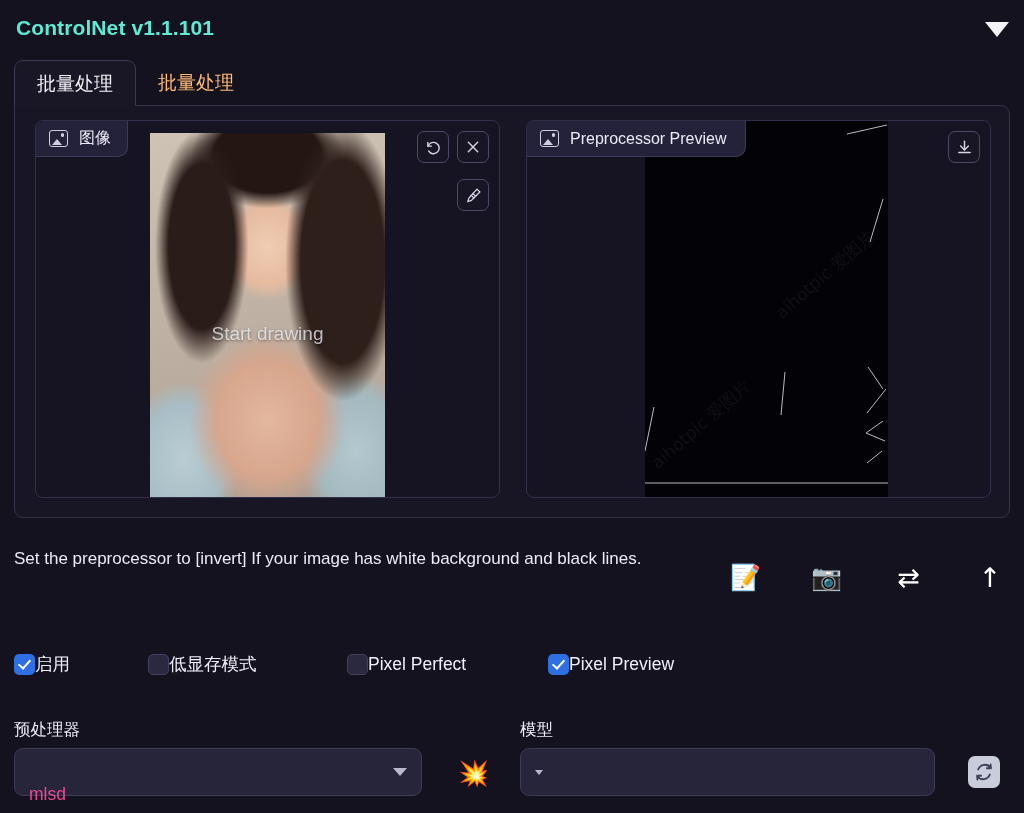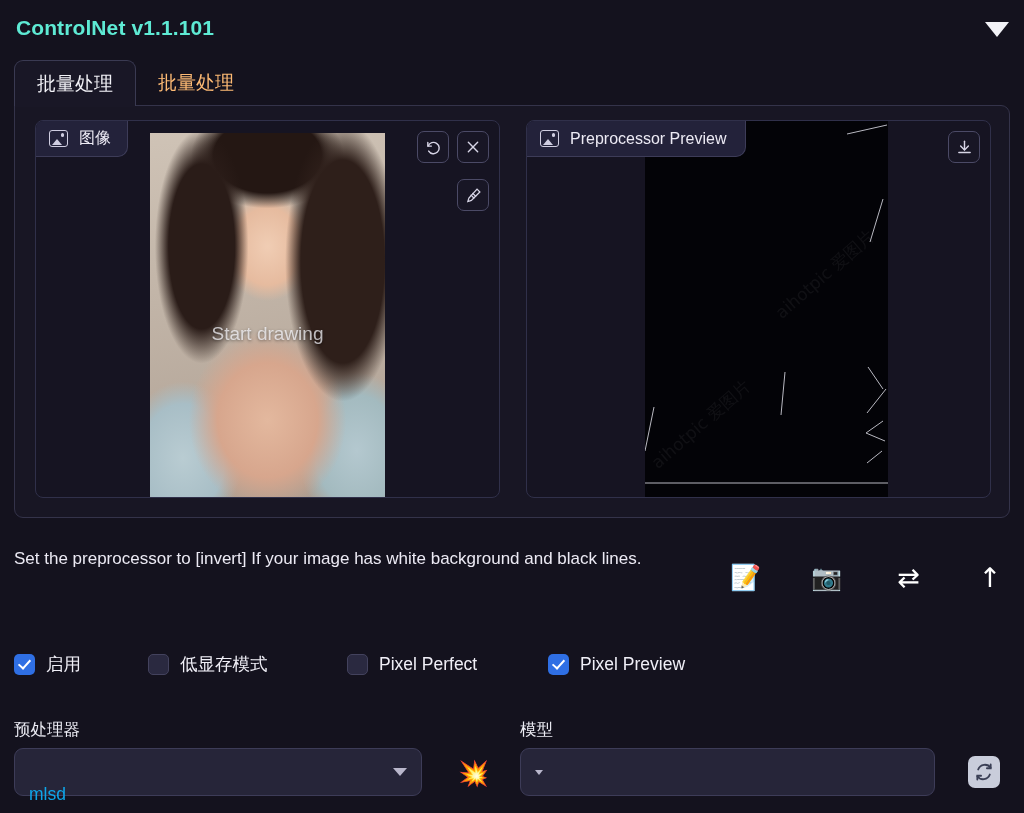--- a/index.html
+++ b/index.html
@@ -275,21 +275,20 @@
     position: absolute;
     top: 648px; left: 14px;
     width: 996px;
     height: 32px;
   }
   .cb-item {
     position: absolute;
     top: 0;
     display: flex;
     align-items: center;
-    gap: 11px;
     cursor: pointer;
     height: 32px;
     text-align: center;
   }
   .cb-box {
     width: 21px; height: 21px;
     border-radius: 5px;
     flex: none;
     position: relative;
   }
@@ -323,21 +322,21 @@
     border: 1px solid #3d3c58;
     border-radius: 9px;
     display: flex;
     align-items: center;
     padding: 0 14px;
     cursor: pointer;
   }
   .dd-value {
     flex: 1;
     font-size: 17.5px;
-    color: #0ea5e9;
+    color: #ec4899;
     white-space: nowrap;
     overflow: hidden;
     margin-top: 44px;
   }
   .dd-caret {
     width: 0; height: 0;
     border-left: 7px solid transparent;
     border-right: 7px solid transparent;
     border-top: 8px solid #b9b7cc;
     flex: none;

